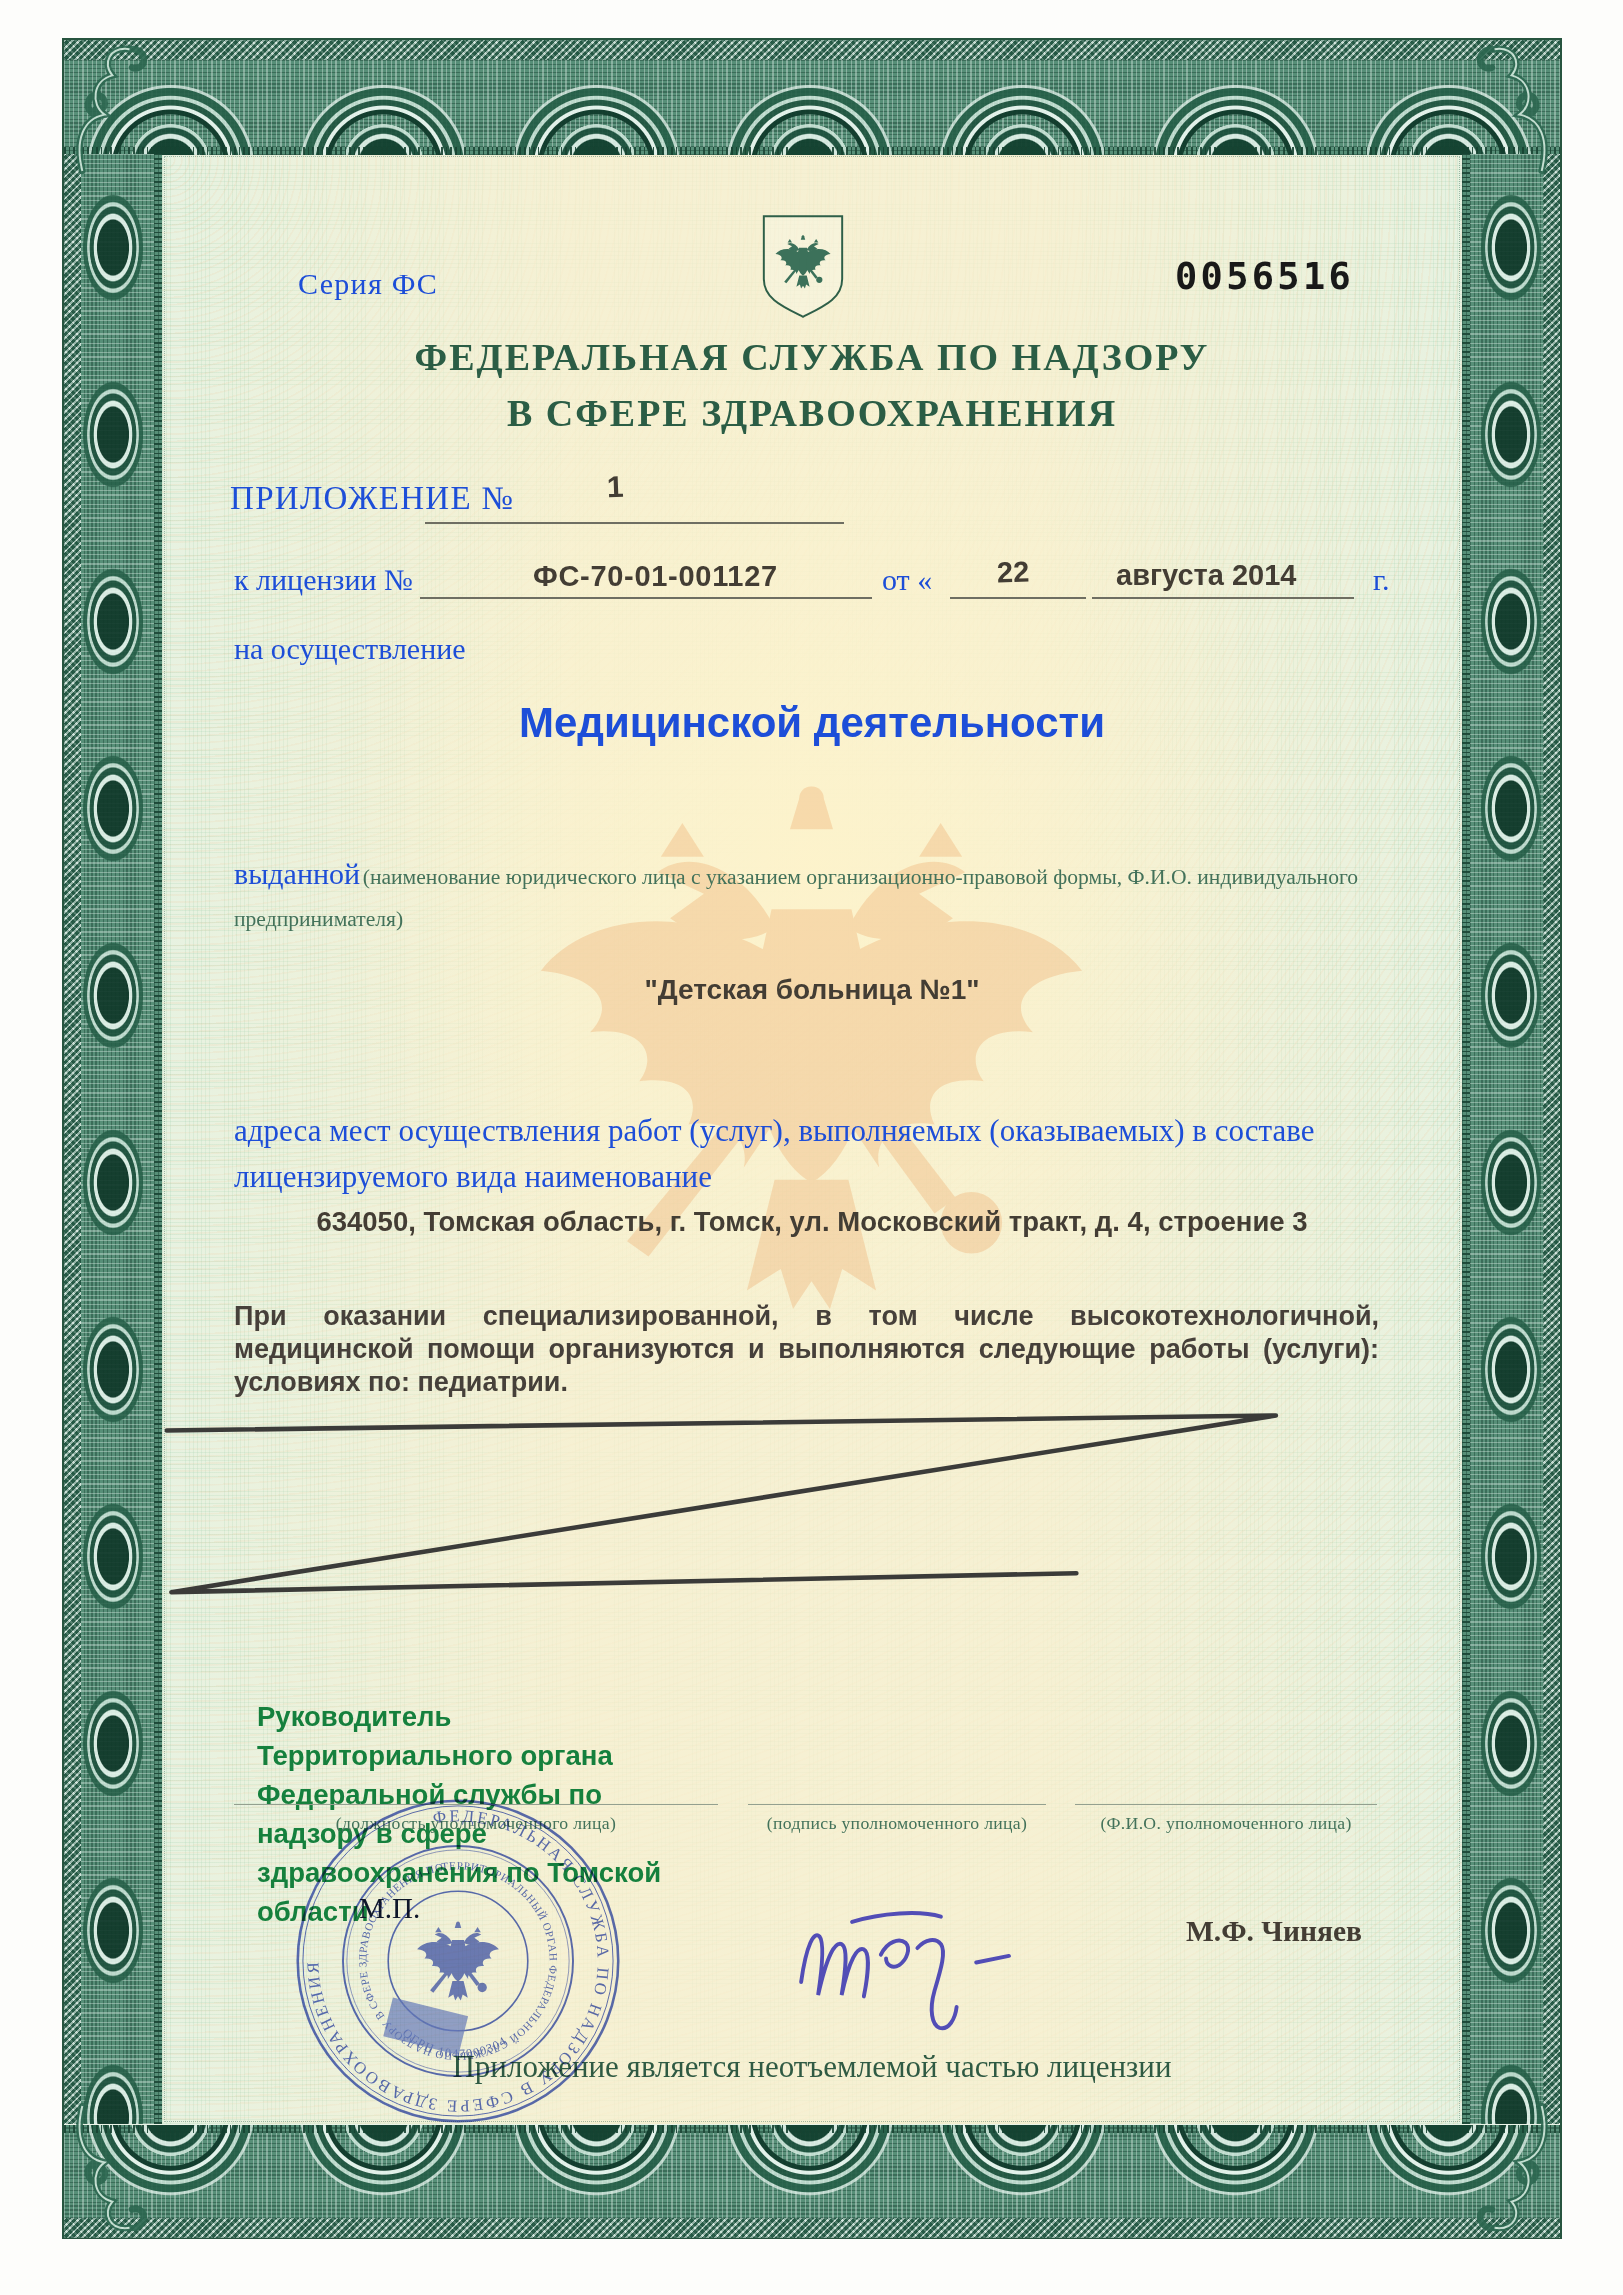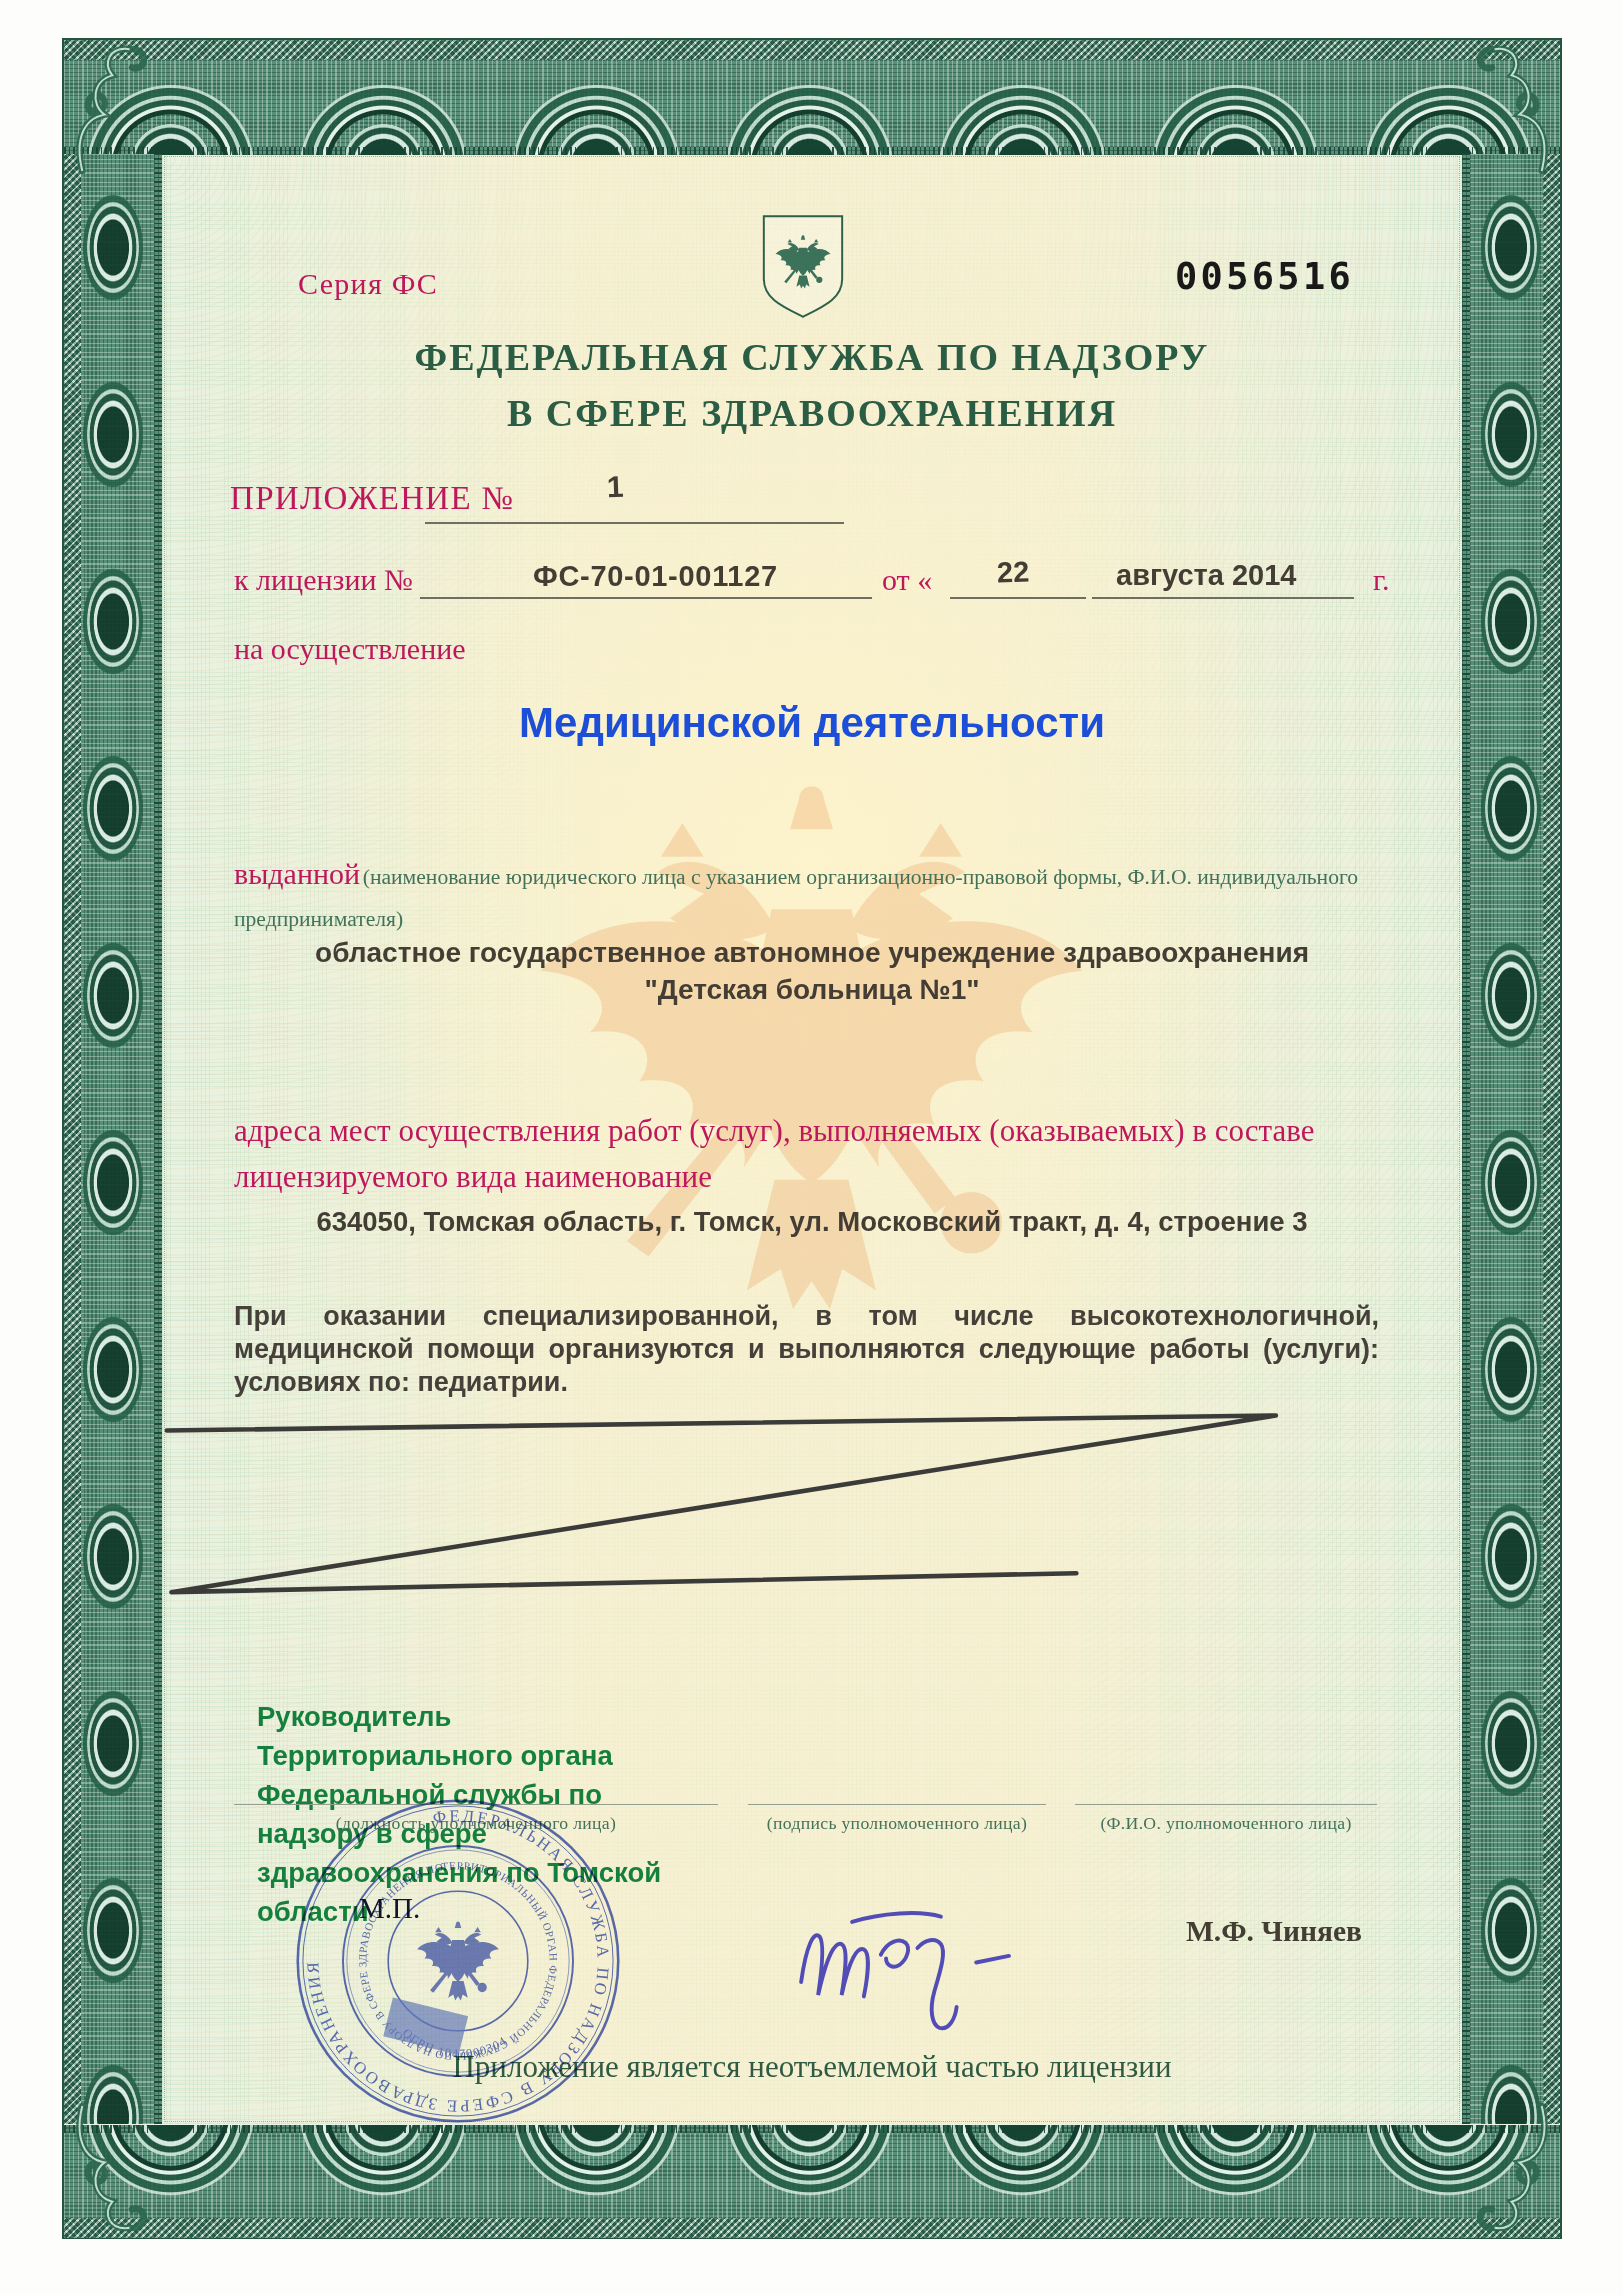--- a/index.html
+++ b/index.html
@@ -80,21 +80,21 @@
       radial-gradient(ellipse 50% 38% at 50% 36%, rgba(253,243,203,.95), rgba(253,243,203,0) 75%),
       linear-gradient(90deg, rgba(231,243,227,0) 0%, rgba(251,240,206,.75) 32% 68%, rgba(231,243,227,0) 100%),
       repeating-radial-gradient(circle at 4.6px 5.9px, rgba(240,170,110,.10) 0 1.3px, transparent 2px 7.2px),
       repeating-linear-gradient(0deg, rgba(130,195,155,.16) 0 0.7px, transparent 0.7px 3.9px),
       repeating-linear-gradient(90deg, rgba(130,195,155,.16) 0 0.7px, transparent 0.7px 3.9px);
     outline:1.3px dotted rgba(47,99,76,.4);outline-offset:-3.9px;}
 
   .watermark{position:absolute;left:504px;top:668px;width:615px;height:759px;z-index:4;opacity:.30;}
 
   
-  .t-green{font-family:"Liberation Serif",serif;color:#be185d;z-index:5;}
+  .t-green{font-family:"Liberation Serif",serif;color:#1d4ed8;z-index:5;}
   .t-green-sm{font-family:"Liberation Serif",serif;color:#43725a;z-index:5;}
   .t-val{font-family:"Liberation Sans",sans-serif;font-weight:bold;color:#433d34;z-index:5;}
   .ctr{left:162px;width:1300px;text-align:center;}
   .rule{background:#6e6e62;height:2px;z-index:5;}
   .rule-thin{background:#94a08f;height:1.3px;z-index:5;}
 
   .seria{left:298px;top:267px;font-size:30px;letter-spacing:1.3px;}
   .crest{left:757px;top:211px;width:92px;height:111px;z-index:5;}
   .serial{left:1175px;top:255px;font-family:"DejaVu Sans Mono",monospace;font-weight:bold;
           font-size:37px;letter-spacing:3.3px;color:#191919;z-index:5;}
@@ -222,21 +222,20 @@
   <div class="abs t-val ctr med">Медицинской деятельности</div>
   <div class="abs ctr note" style="top:720px">(за исключением указанной деятельности, осуществляемой медицинскими организациями</div>
   <div class="abs ctr note" style="top:754px">и другими организациями, входящими в частную систему здравоохранения, на</div>
   <div class="abs ctr note" style="top:788px">территории инновационного центра "Сколково")</div>
 
   <div class="abs vyd">
     <span class="t-green big">выданной</span>
     <span class="t-green-sm small">(наименование юридического лица с указанием организационно-правовой формы, Ф.И.О. индивидуального</span>
   </div>
   <div class="abs t-green-sm predpr">предпринимателя)</div>
-  <div class="abs t-val ctr org1">областное государственное автономное учреждение здравоохранения</div>
   <div class="abs t-val ctr org2">"Детская  больница №1"</div>
 
   <div class="abs t-green addr1">адреса мест осуществления работ (услуг), выполняемых (оказываемых) в составе</div>
   <div class="abs t-green addr2">лицензируемого вида наименование</div>
   <div class="abs t-val ctr addrval">634050, Томская область, г. Томск, ул. Московский тракт, д. 4, строение 3</div>
 
   <div class="abs works">
     <div class="j">При оказании специализированной, в том числе высокотехнологичной,</div>
     <div class="j">медицинской помощи организуются и выполняются следующие работы (услуги):</div>
     <div>условиях по: педиатрии.</div>

